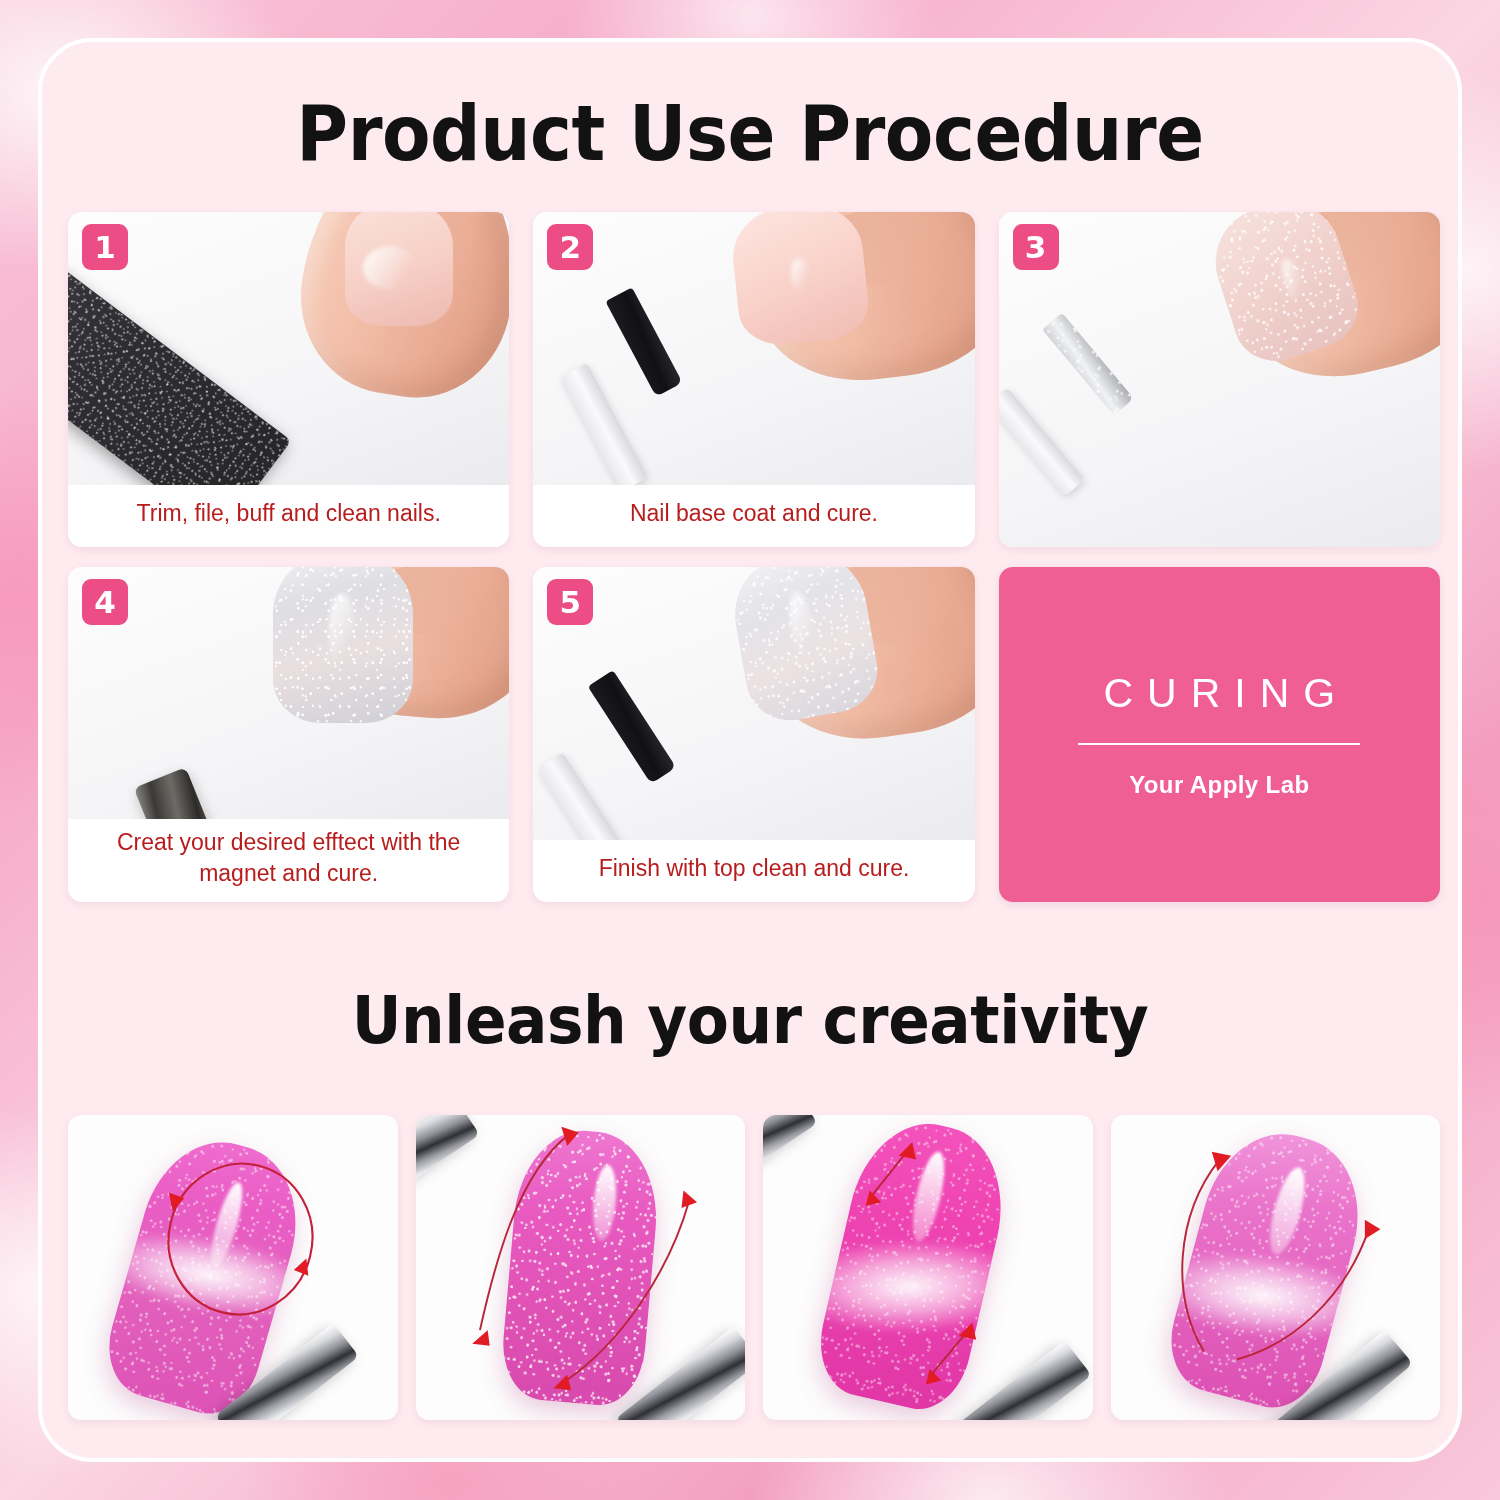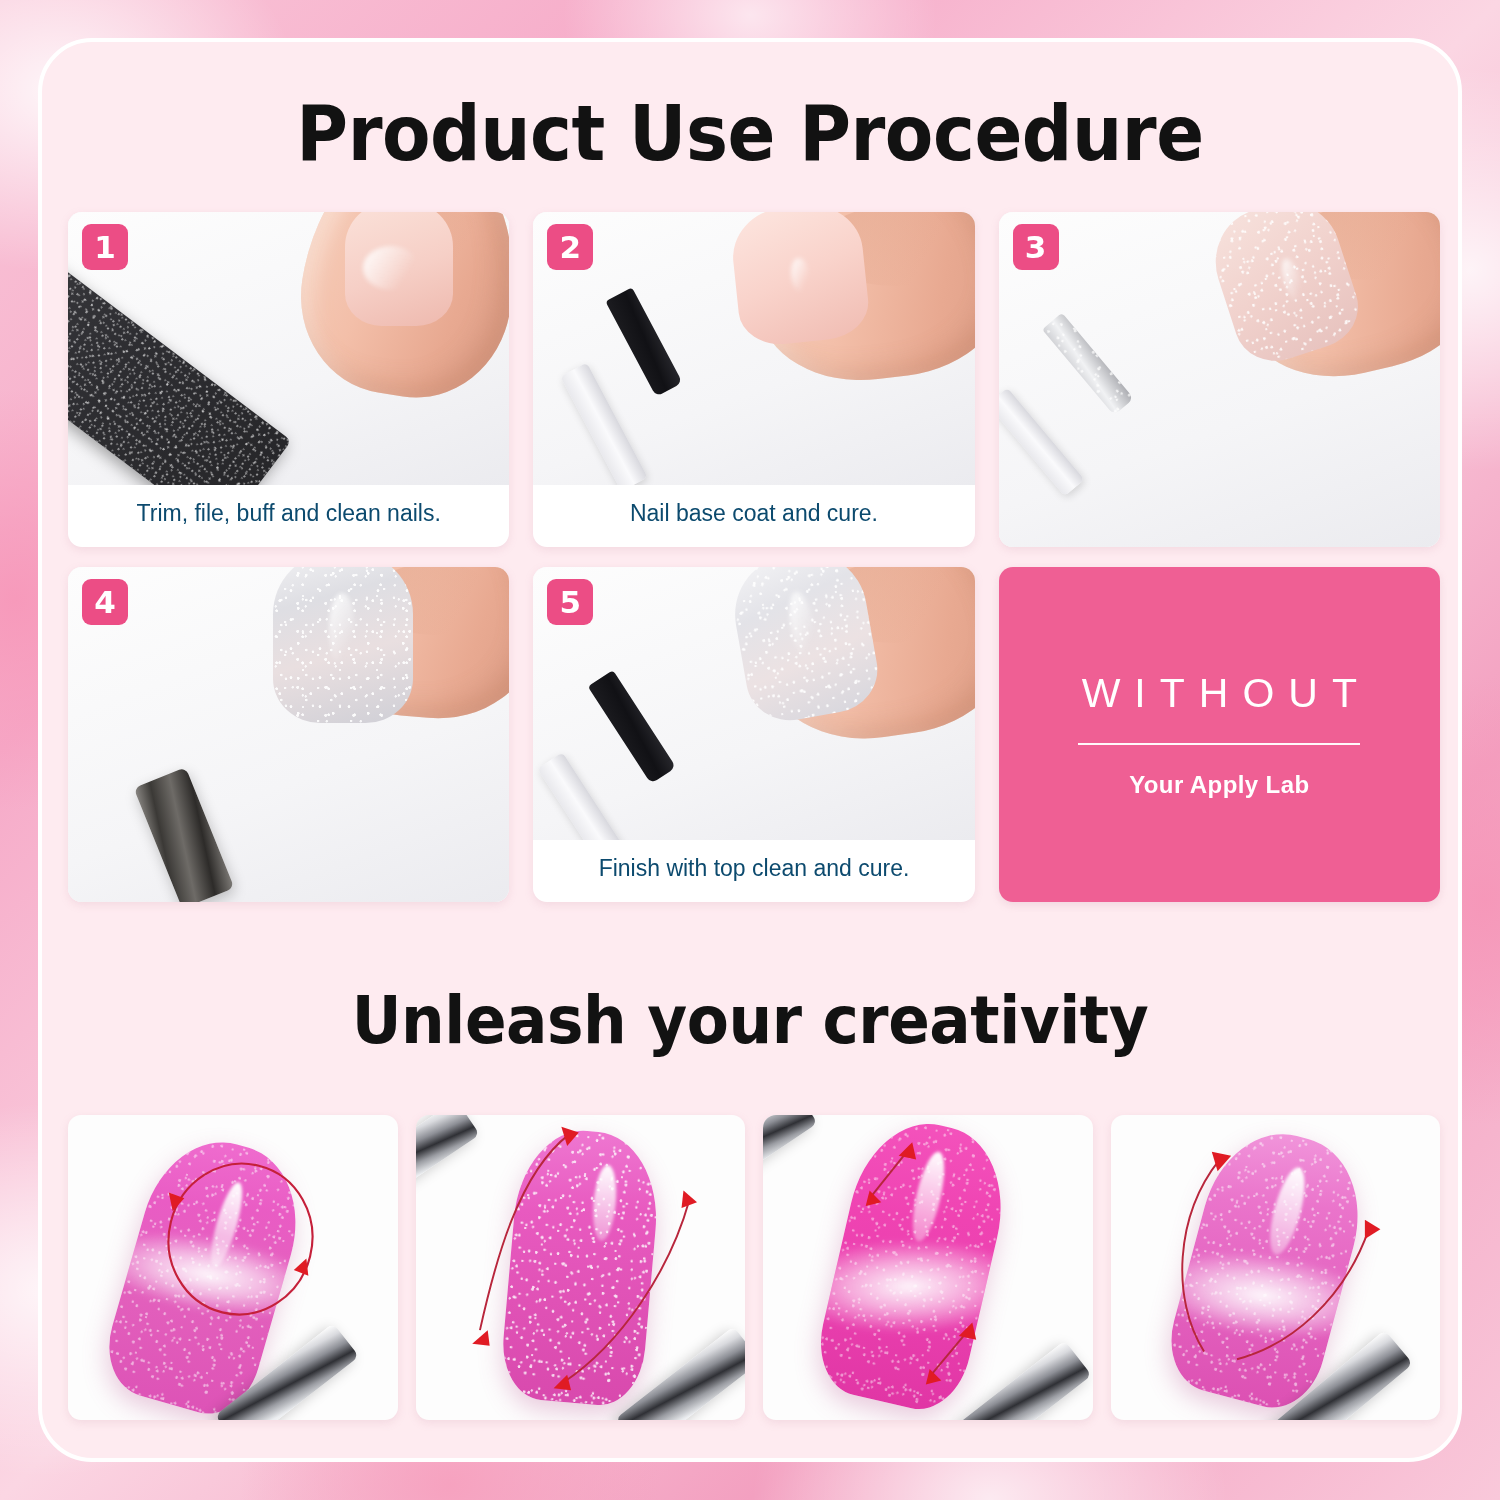--- a/index.html
+++ b/index.html
@@ -113,21 +113,21 @@
   .caption {
     flex: 0 0 auto;
     min-height: 62px;
     padding: 8px 16px 14px;
     box-sizing: border-box;
     display: flex;
     align-items: center;
     justify-content: center;
     text-align: center;
     font-size: 23px;
-    color: #0c4a6e;
+    color: #b91c1c;
     line-height: 1.32;
   }
 
   
   .scene { position: absolute; inset: 0; }
   .bg-white { position: absolute; inset: 0; background:
       linear-gradient(160deg,#fdfdfd 0%, #f5f5f7 60%, #ebebef 100%); }
 
   
   .finger {
@@ -358,20 +358,21 @@
             <div class="finger" style="width:230px;height:220px;right:-30px;top:-70px;transform:rotate(5deg);"></div>
             <div class="knuckle" style="width:130px;height:72px;right:10px;top:-4px;"></div>
             <div class="nail" style="width:140px;height:170px;right:96px;top:-14px;background:linear-gradient(165deg,#f2f2f4 0%,#dedee3 28%,#e9dfe0 58%,#cfcfd6 100%);">
               <div class="glitter"></div>
               <div class="nail-shine" style="width:26px;height:74px;left:56px;top:40px;"></div>
             </div>
             <div class="magnet magnet-dark" style="width:56px;height:130px;left:88px;top:206px;transform:rotate(-22deg);"></div>
           </div>
           <div class="badge">4</div>
         </div>
+        <div class="caption">Creat your desired efftect with the magnet and cure.</div>
       </div>
 
       <div class="step-card">
         <div class="photo">
           <div class="scene">
             <div class="bg-white"></div>
             <div class="finger" style="width:250px;height:215px;right:-34px;top:-46px;transform:rotate(-8deg);"></div>
             <div class="knuckle" style="width:150px;height:82px;right:6px;top:-6px;"></div>
             <div class="nail" style="width:132px;height:162px;right:104px;top:-12px;background:linear-gradient(165deg,#f4f4f6 0%,#e3e3e8 30%,#ece2e3 62%,#d6d6dd 100%);transform:rotate(-10deg);">
               <div class="glitter"></div>
@@ -379,21 +380,21 @@
             </div>
             <div class="brush-handle" style="width:30px;height:118px;left:34px;top:184px;transform:rotate(-33deg);"></div>
             <div class="brush-head brush-black" style="width:30px;height:116px;left:84px;top:102px;transform:rotate(-33deg);"></div>
           </div>
           <div class="badge">5</div>
         </div>
         <div class="caption">Finish with top clean and cure.</div>
       </div>
 
       <div id="brand-card">
-        <div id="brand-name">WITHOUT</div>
+        <div id="brand-name">CURING</div>
         <div id="brand-rule"></div>
         <div id="brand-tagline">Your Apply Lab</div>
       </div>
     </div>
 
     <div id="subtitle" class="heading">Unleash your creativity</div>
 
     <div id="creativity">
 
       <div class="art-card">

